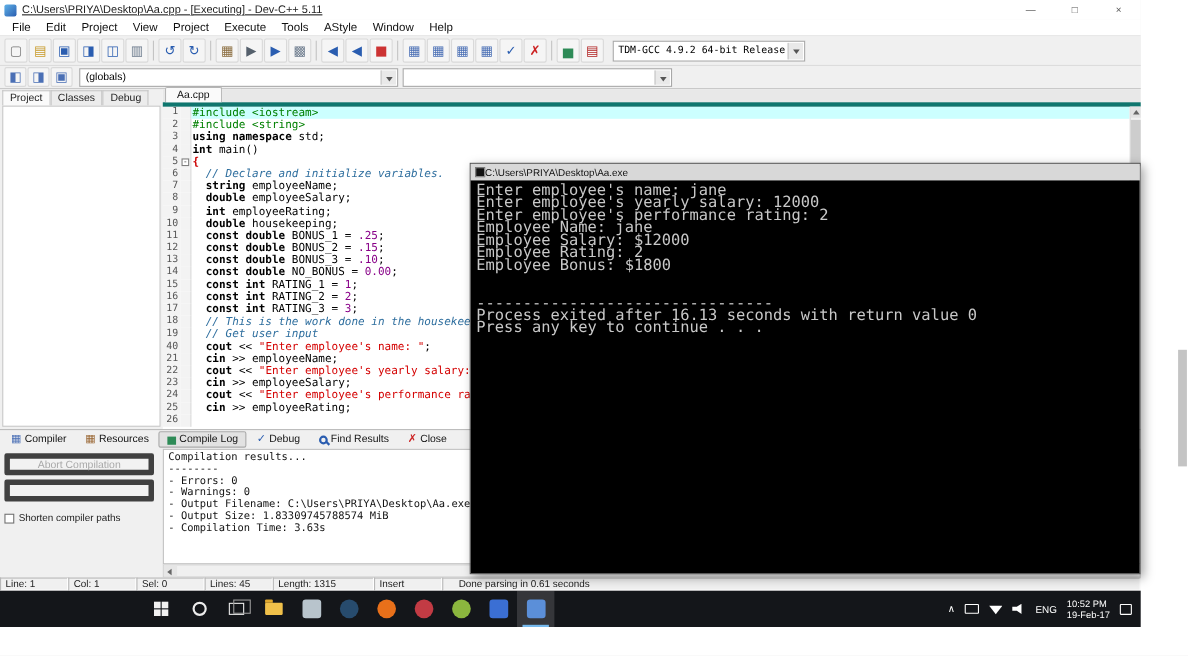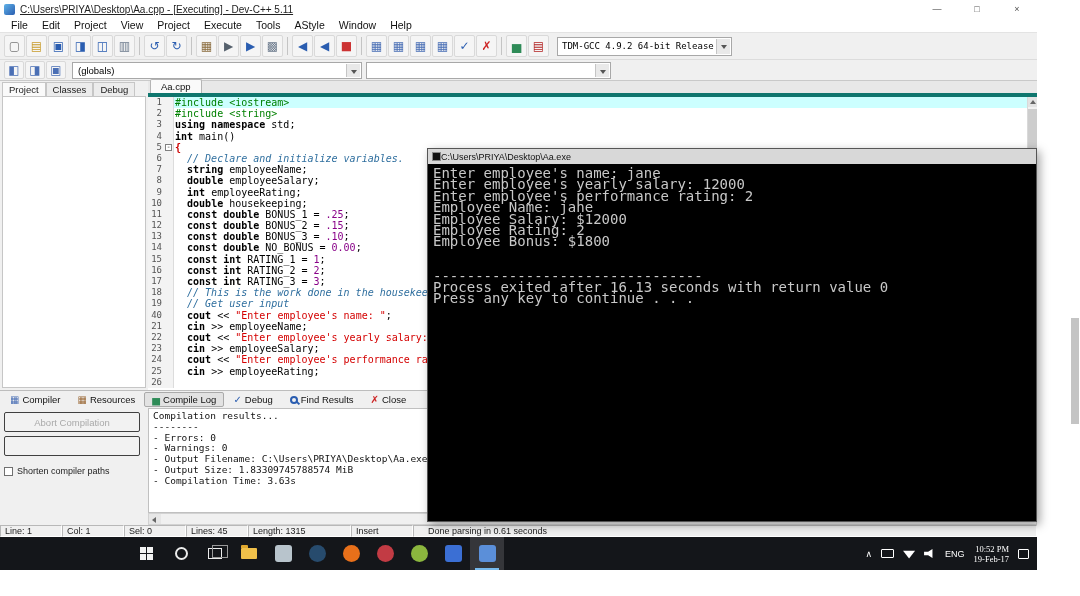--- a/index.html
+++ b/index.html
@@ -65,33 +65,33 @@
 
   
   .bottom { position:absolute; left:0; top:390px; right:0; height:135px; background:#f0f0f0; border-top:1px solid #bdbdbd; }
   .btabs { height:17px; display:flex; align-items:center; padding-left:2px; gap:1px; }
   .btab { display:flex; align-items:center; gap:3px; font-size:9.5px; color:#111; padding:1px 7px; height:15px; border:1px solid transparent; border-radius:2px; }
   .btab.active { background:#e2e2e2; border:1px solid #aaaaaa; }
   .bticon { font-family:"DejaVu Sans",sans-serif; font-size:10px; line-height:1; }
   .ico-mag { width:8px; height:8px; border:2px solid var(--accent); border-radius:50%; position:relative; display:inline-block; }
   .ico-mag::after { content:""; position:absolute; width:4px; height:2px; background:var(--accent); transform:rotate(45deg); right:-4px; bottom:-2px; }
   .bleft { position:absolute; left:0; top:17px; width:148px; bottom:0; padding:4px; }
-  .abort-btn { width:136px; height:20px; background:#f2f2f2; border:1px solid #404040; border-radius:2px; color:#a9a9a9; font-size:9.5px; display:flex; align-items:center; justify-content:center; margin-bottom:4px; }
+  .abort-btn { width:136px; height:20px; background:#f2f2f2; border:5px solid #404040; border-radius:2px; color:#a9a9a9; font-size:9.5px; display:flex; align-items:center; justify-content:center; margin-bottom:4px; }
   .shorten { display:flex; align-items:center; gap:4px; font-size:9px; color:#222; margin-top:10px; }
   .checkbox { width:9px; height:9px; border:1px solid #707070; background:#fff; flex:none; }
   .log-area { position:absolute; left:148px; right:0; top:17px; bottom:12px; background:#ffffff; border:1px solid #c0c0c0; padding:2px 4px; overflow:hidden; }
   .log-text { font-family:"DejaVu Sans Mono",monospace; font-size:9.5px; line-height:10.8px; color:#111; white-space:pre; }
   .log-hscroll { position:absolute; left:148px; right:0; bottom:0; height:12px; background:#f0f0f0; border:1px solid #d2d2d2; }
   .hs-btn { position:absolute; left:0; top:0; bottom:0; width:12px; background:#e6e6e6; }
   .hs-btn::after { content:""; position:absolute; left:3px; top:3px; border-top:3px solid transparent; border-bottom:3px solid transparent; border-right:4px solid #666; }
 
   
   .statusbar { position:absolute; left:0; top:525px; right:0; height:12px; background:#f0f0f0; display:flex; font-size:9px; color:#222; }
   .sseg { border:1px solid; border-color:#b8b8b8 #ffffff #ffffff #b8b8b8; padding:0 4px; display:flex; align-items:center; white-space:nowrap; overflow:hidden; }
-  .w62 { width:62px; flex:none; } .w92 { width:103px; flex:none; }
+  .w62 { width:62px; flex:none; } .w92 { width:92px; flex:none; }
   .sgrow { flex:1; padding-left:14px; }
 
   
   .console { position:absolute; left:427px; top:148px; width:610px; height:374px; z-index:50; border:1px solid #555; box-shadow:3px 3px 9px rgba(0,0,0,.35); }
   .console-titlebar { height:15px; background:#d8d8d8; display:flex; align-items:center; gap:0; padding:0 4px; font-size:9px; color:#111; }
   .console-icon { width:9px; height:9px; background:#111; border:1px solid #8a8a8a; flex:none; }
   .console-body { position:absolute; left:0; right:0; top:15px; bottom:0; background:var(--console-bg); color:var(--console-fg); font-family:"DejaVu Sans Mono",monospace; font-size:14px; line-height:11.4px; padding:4px 5px; white-space:pre; overflow:hidden; }
 
   
   .taskbar { position:absolute; left:0; top:537px; width:1037px; height:33px; background:var(--taskbar-bg); display:flex; align-items:center; }
@@ -107,21 +107,21 @@
   .folder { width:16px; height:11px; background:#f0c04a; border-radius:1px; position:relative; }
   .folder::before { content:""; position:absolute; top:-3px; left:0; width:7px; height:3px; background:#e0a82e; border-radius:1px 1px 0 0; }
   .circ { width:17px; height:17px; border-radius:50%; }
   .tile { width:17px; height:17px; border-radius:3px; }
   .tray { margin-left:auto; display:flex; align-items:center; gap:9px; padding-right:8px; color:#fff; height:100%; }
   .tr-up { font-size:9px; color:#fff; font-family:"DejaVu Sans",sans-serif; }
   .tr-display { width:13px; height:9px; border:1px solid #fff; border-radius:1px; }
   .tr-wifi { width:12px; height:10px; background:#fff; clip-path:polygon(50% 100%, 0% 22%, 100% 22%); }
   .tr-vol { width:12px; height:10px; background:#fff; clip-path:polygon(0% 32%, 34% 32%, 70% 4%, 70% 96%, 34% 68%, 0% 68%); }
   .tr-lang { font-size:9px; }
-  .tr-clock { font-size:8.5px; line-height:10px; text-align:right;font-family:Liberation Serif, serif; }
+  .tr-clock { font-size:8.5px; line-height:10px; text-align:left; }
   .tr-note { width:11px; height:10px; border:1px solid #fff; border-radius:1px; }
 
   
   .viewer-scroll { position:absolute; right:1px; top:318px; width:8px; height:106px; background:#c4c4c4; }
 </style>
 </head>
 <body>
 
 <div class="page">
 

